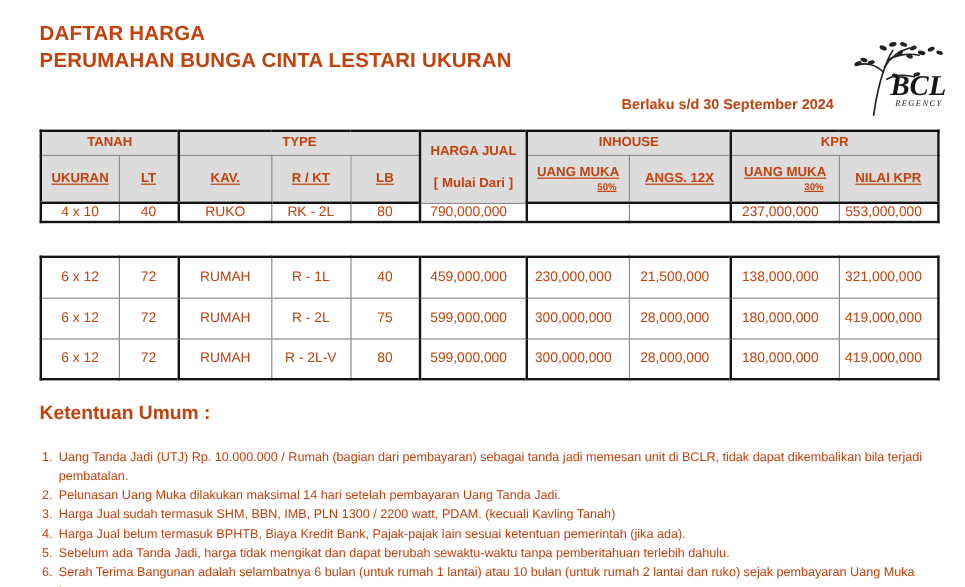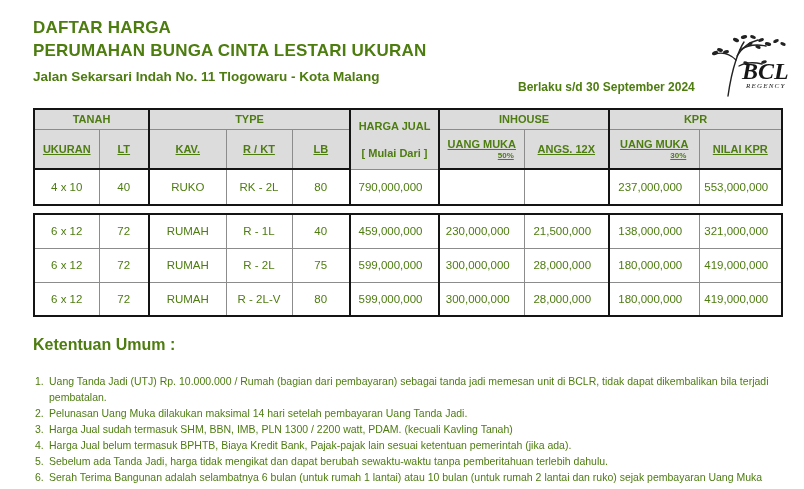--- a/index.html
+++ b/index.html
@@ -3,21 +3,21 @@
 <meta charset="utf-8">
 <style>
   * { margin: 0; padding: 0; box-sizing: border-box; }
   html, body { background: #ffffff; }
   .page {
     position: relative;
     width: 804px;
     height: 489px;
     background: #ffffff;
     font-family: "Liberation Sans", sans-serif;
-    color: #4d7c0f;
+    color: #c2410c;
     overflow: hidden;
   }
 
   
   .titles { position: absolute; left: 33px; top: 16px; }
   .title-line { font-size: 17px; font-weight: bold; letter-spacing: 0.2px; line-height: 23px; }
   .address { font-size: 13.5px; font-weight: bold; margin-top: 7px; }
   .validity { position: absolute; left: 518px; top: 80px; font-size: 12px; font-weight: bold; }
   .logo { position: absolute; left: 706px; top: 32px; width: 94px; height: 68px; }
 
@@ -41,21 +41,21 @@
   }
   .price th {
     background: #dcdcdc;
     font-size: 11px;
     font-weight: bold;
   }
   .grp-l { border-left: 2px solid #141414 !important; }
   #table-1 thead .sub th { border-bottom: 2px solid #141414; text-decoration: underline; }
   #table-1 thead .grp th { height: 20px; }
   #table-1 thead .sub th { height: 40px; }
-  #table-1 tbody td { height: 36px; }
+  #table-1 tbody td { height: 16px; }
   #table-2 td { height: 34px; }
   .money { text-align: left; padding-right: 8px; }
   .pct { display: block; font-size: 8px; font-weight: bold; margin-top: 1px; padding-left: 48px; }
   .harga-head div { line-height: 14px; }
   .harga-head .hj1 { margin-bottom: 13px; }
 
   
   .terms { position: absolute; left: 33px; top: 336px; width: 752px; }
   .terms-heading { font-size: 16px; font-weight: bold; }
   .terms-list { margin-top: 19px; }
@@ -64,21 +64,20 @@
   .term-text { flex: 1; }
 </style>
 </head>
 <body>
 
 <div class="page">
 
   <div class="titles">
     <div class="title-line">DAFTAR HARGA</div>
     <div class="title-line">PERUMAHAN BUNGA CINTA LESTARI UKURAN</div>
-    <div class="address">Jalan Sekarsari Indah No. 11 Tlogowaru - Kota Malang</div>
   </div>
   <div class="validity">Berlaku s/d 30 September 2024</div>
 
   <div class="logo">
     <svg width="94" height="68" viewBox="0 0 94 68">
       <g stroke="#222" fill="none" stroke-width="1.4" stroke-linecap="round">
         <path d="M22 64 C24 50, 26 40, 30 28 C32 22, 34 16, 38 10"></path>
         <path d="M30 28 C24 22, 16 20, 9 22"></path>
         <path d="M31 24 C36 16, 44 10, 52 8"></path>
         <path d="M34 18 C40 14, 50 12, 60 14"></path>

